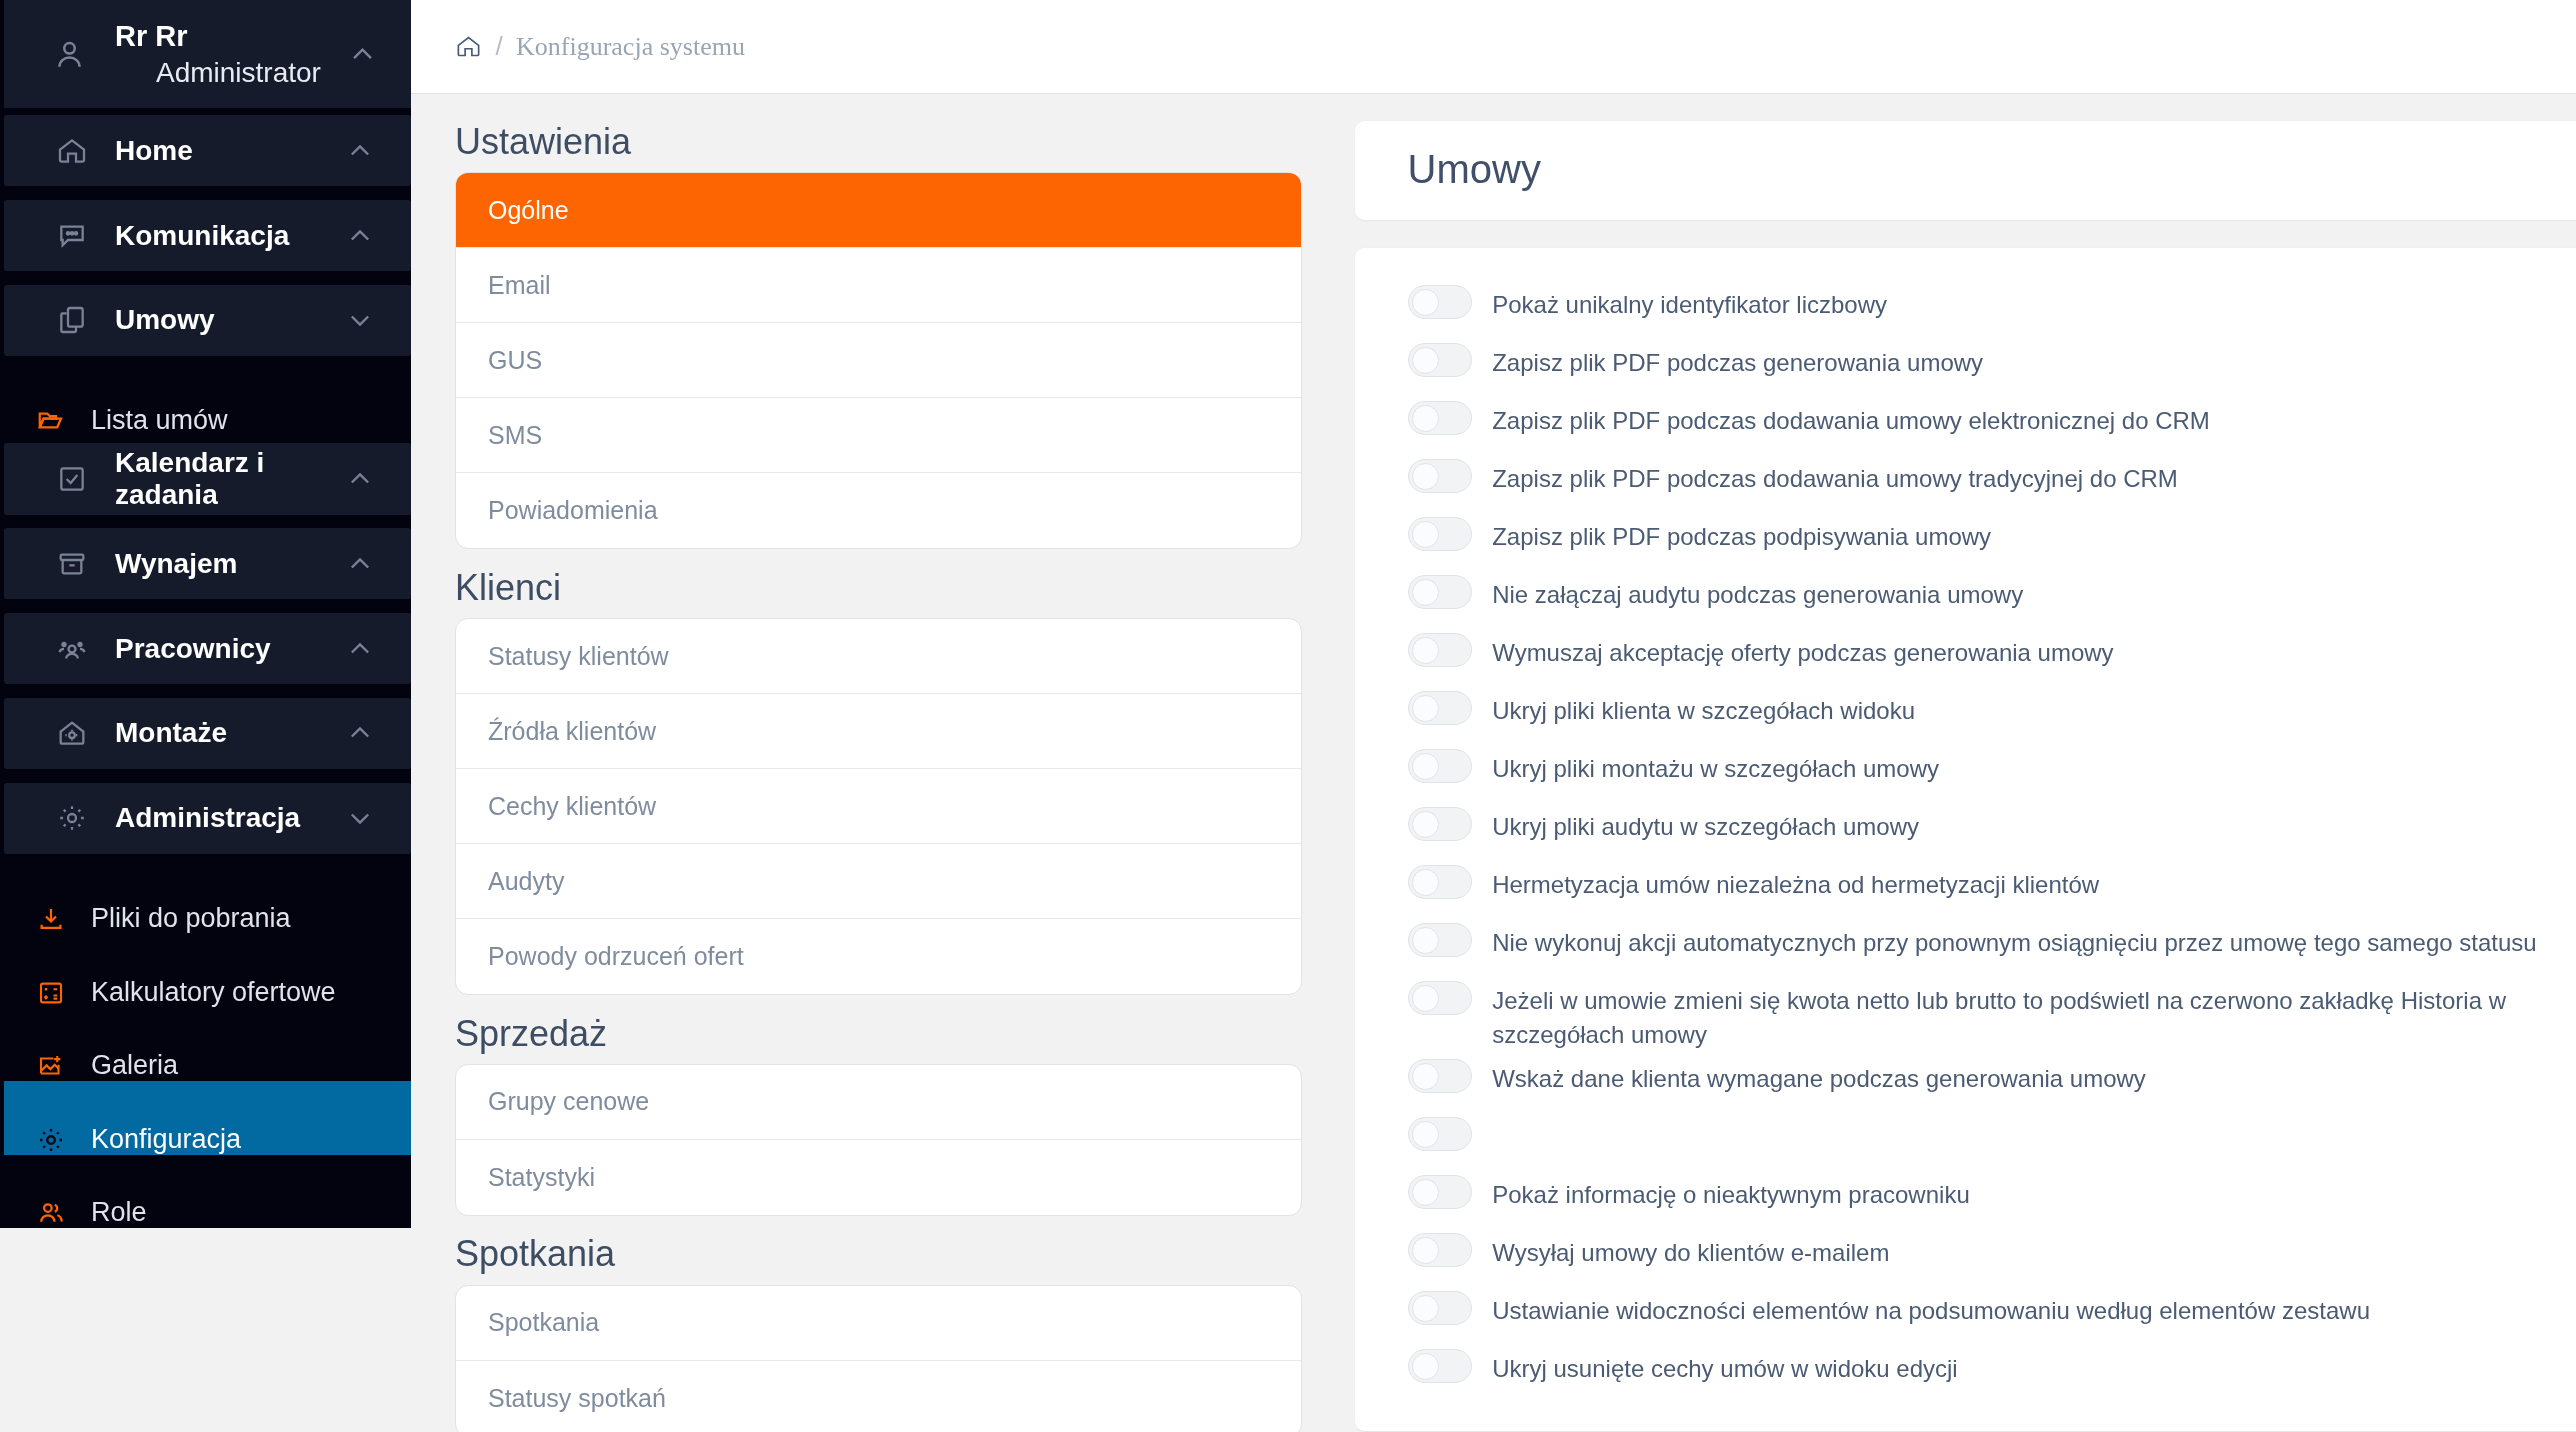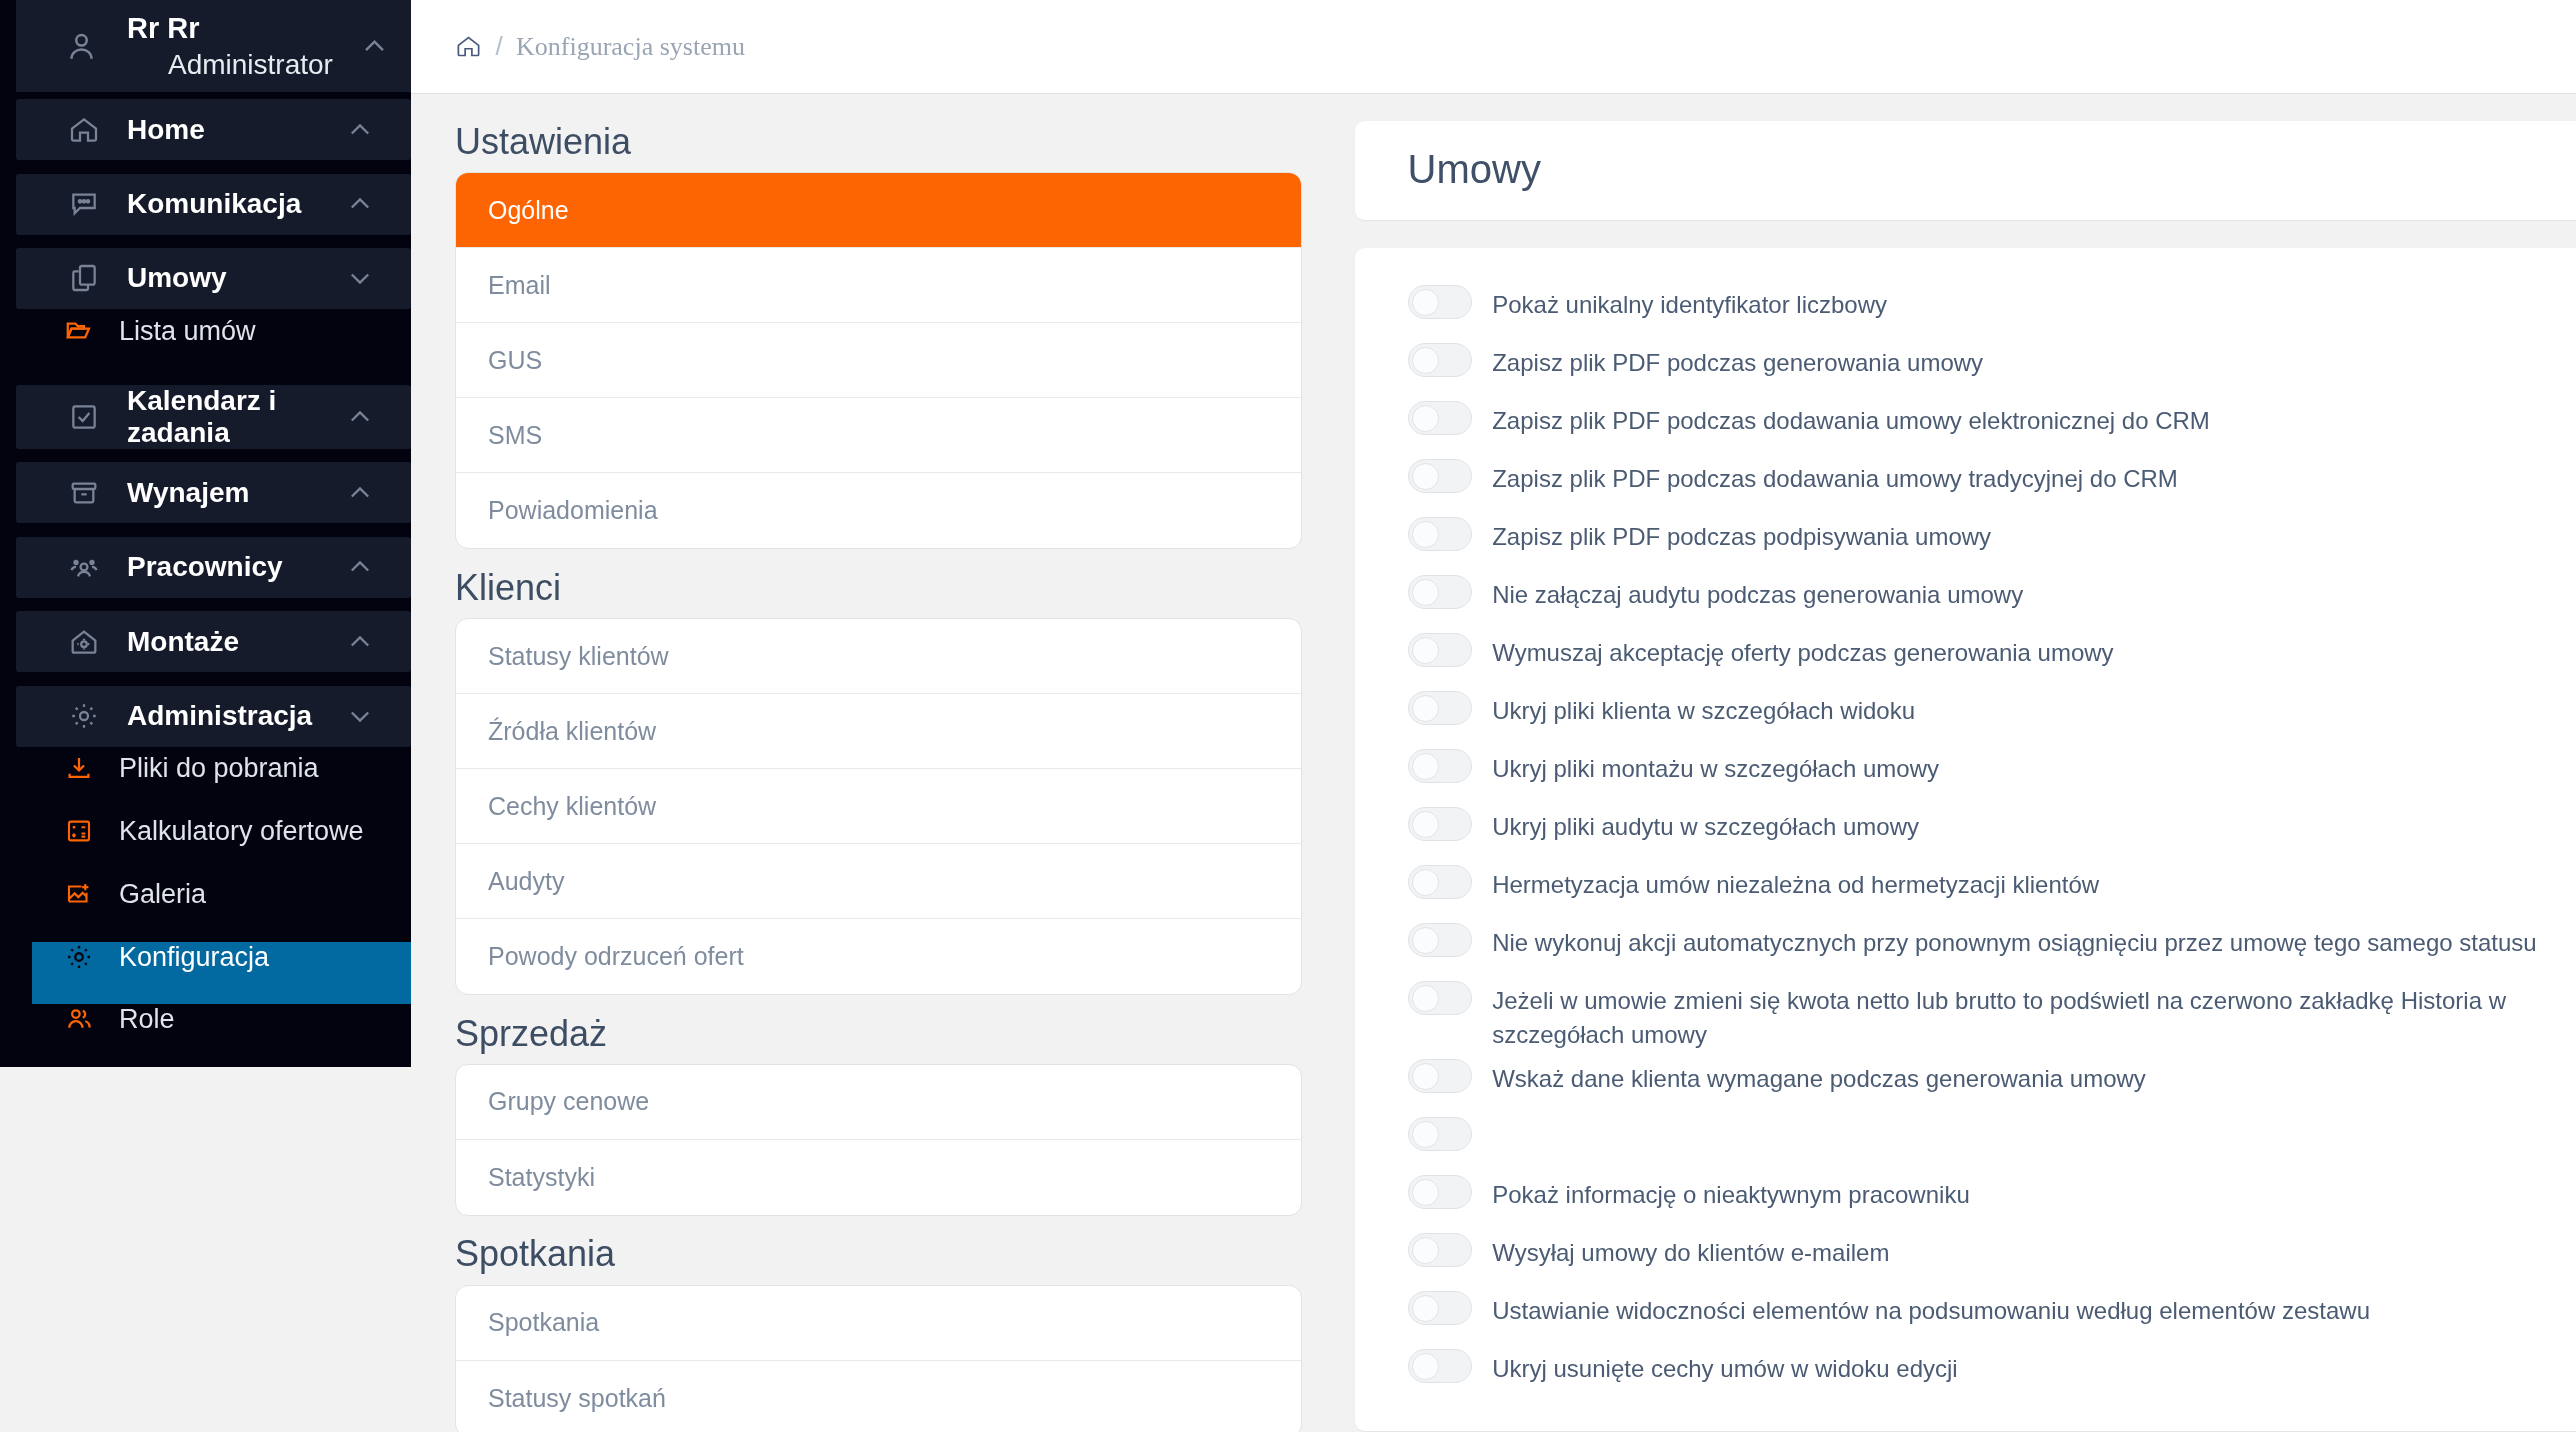--- a/index.html
+++ b/index.html
@@ -6,24 +6,24 @@
   html, body {
     width: 4053px; height: 1433px;
     font-family: "Liberation Sans", sans-serif;
     background: #f2f2f2;
     overflow: hidden;
   }
   .app { display: flex; width: 4053px; height: 1433px; }
 
   
   .sidebar {
-    width: 411px; min-width: 411px; height: 1067px;
+    width: 411px; min-width: 411px; height: 1228px;
     background: #03030f;
     display: flex; flex-direction: column;
-    padding: 0 0 0 16px;
+    padding: 0 0 0 4px;
     overflow: hidden;
   }
   .user-block {
     background: #161b2b;
     height: 112px;
     display: flex; align-items: center;
     padding-left: 47px;
     gap: 27px;
   }
   .user-name { color: #ffffff; font-size: 29px; font-weight: 700; line-height: 1.28; }
@@ -38,25 +38,24 @@
     display: flex; align-items: center;
     padding-left: 52px;
     gap: 27px;
     border-radius: 3.1px;
   }
   .nav-group .lbl { color: #ffffff; font-size: 28px; font-weight: 700; }
   .nav-group .chev { margin-left: auto; margin-right: 37px; }
 
   .nav-item {
     height: 76px;
-    display: flex; align-items: flex-start;
+    display: flex; align-items: flex-end;
     padding-left: 32px;
     gap: 25px;
     background: transparent;
-    margin-left: 16px;
   }
   .nav-item .lbl { color: #dfe4ec; font-size: 27px; font-weight: 400; }
   .nav-item.active { background: #0369a1; }
   .nav-item.active .lbl { color: #ffffff; }
 
   .ico { display: inline-flex; align-items: center; justify-content: center; flex: 0 0 auto; }
   .ico svg { display: block; }
 
   
   .right { flex: 1; display: flex; flex-direction: column; background: #f2f2f2; height: 1433px; }

